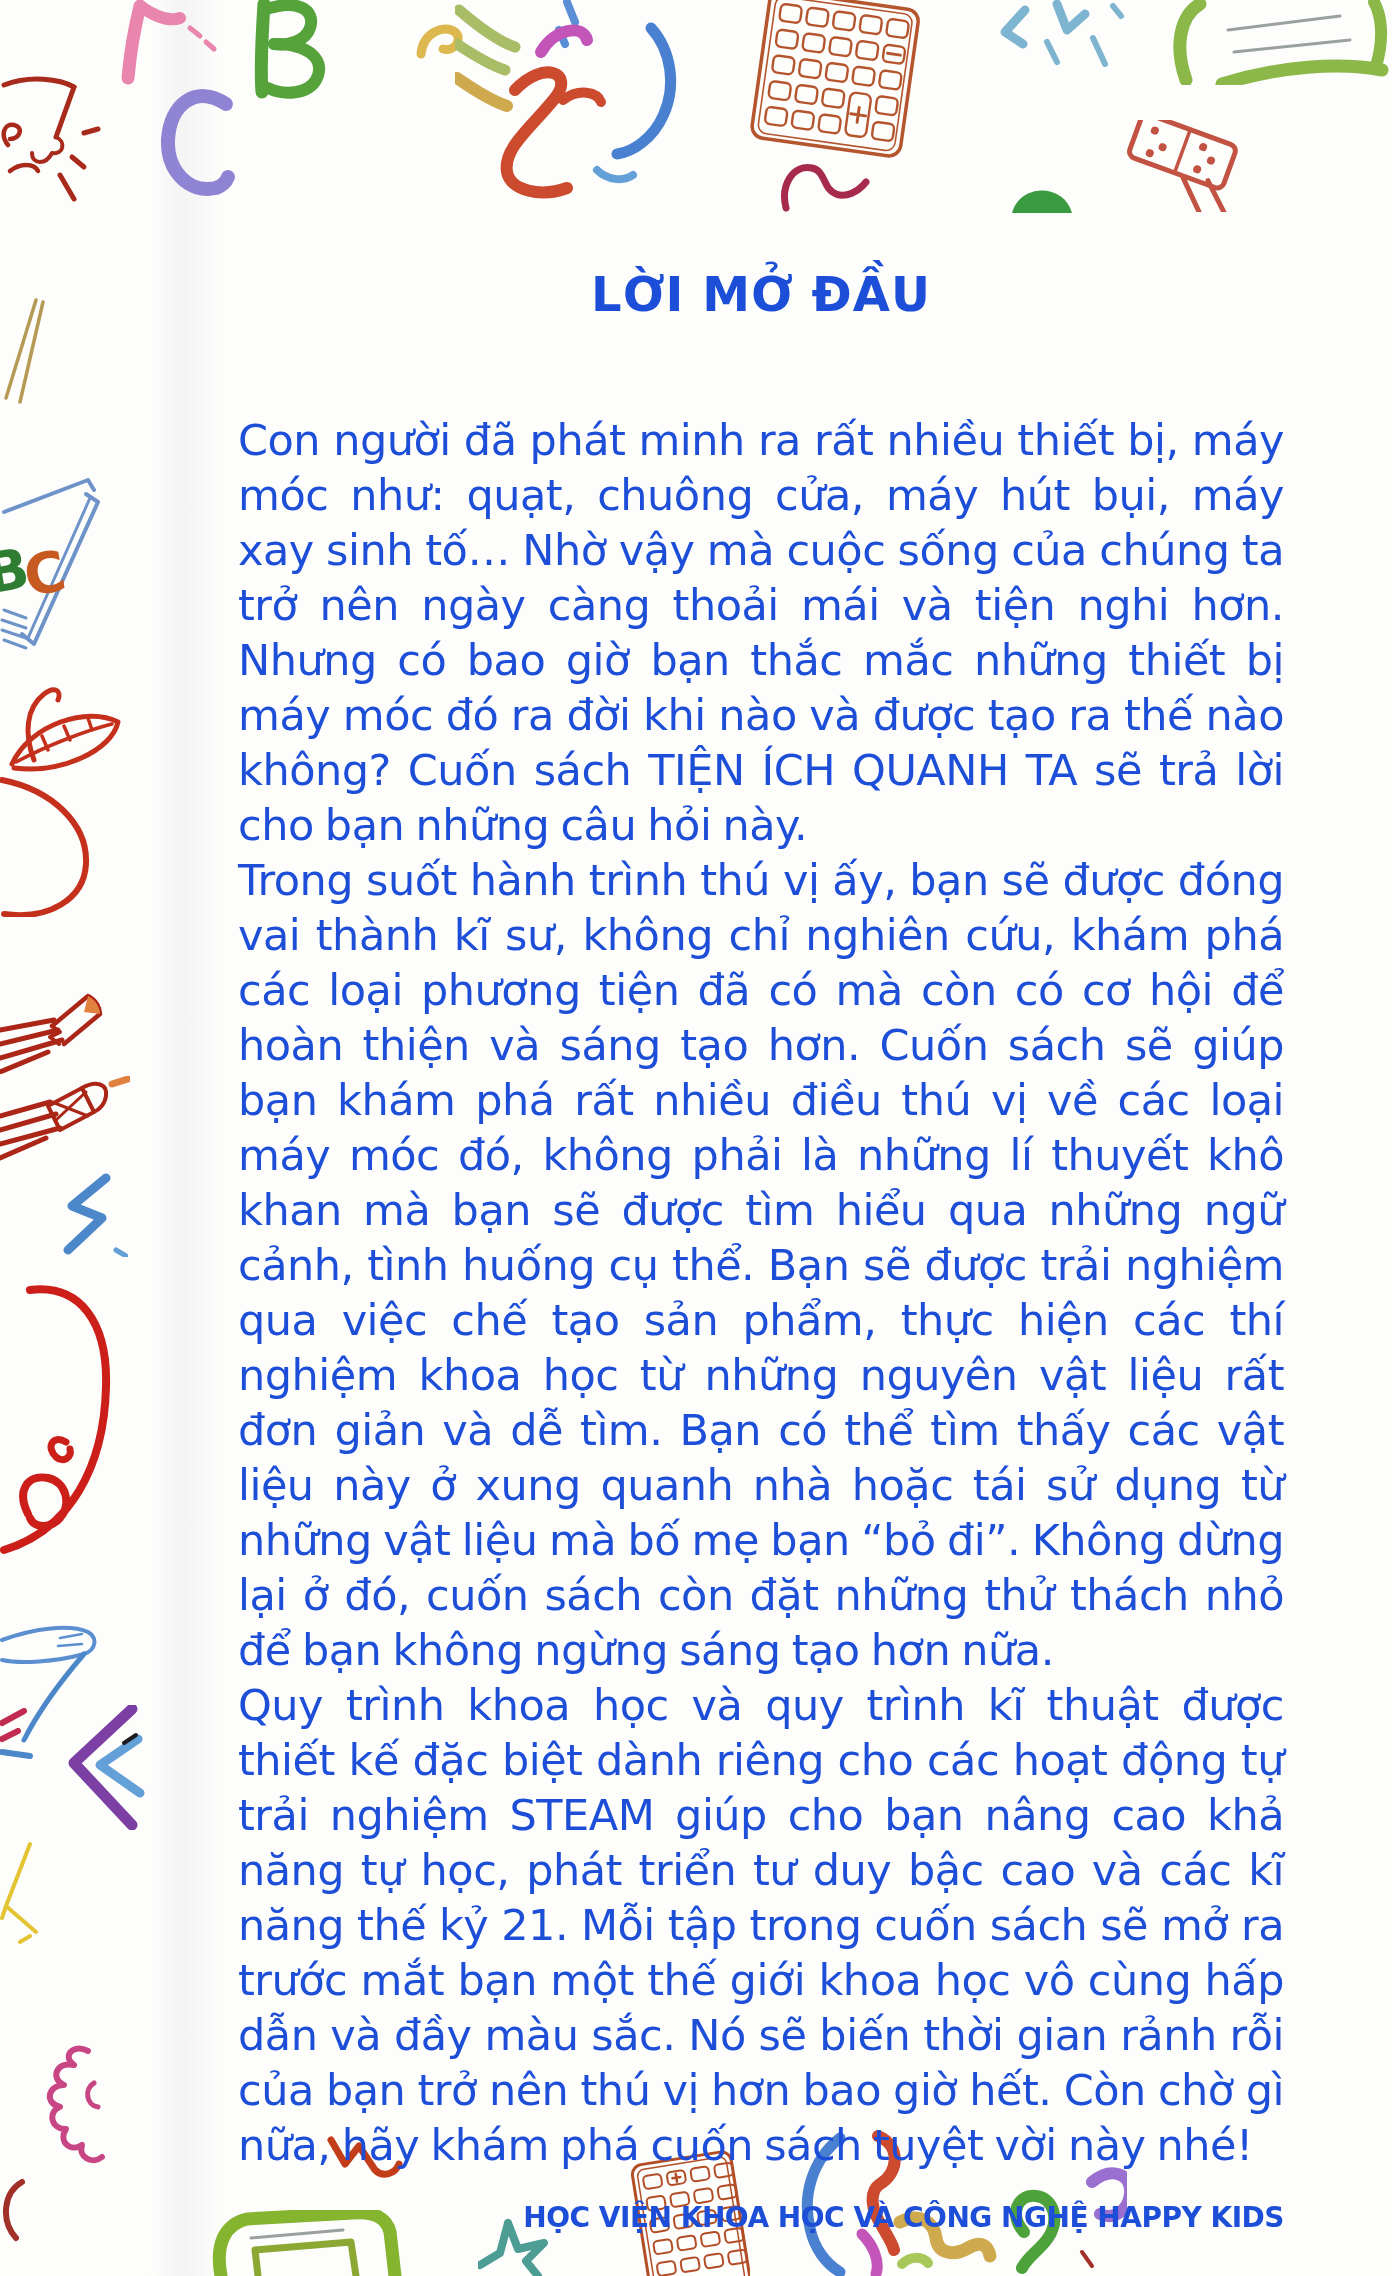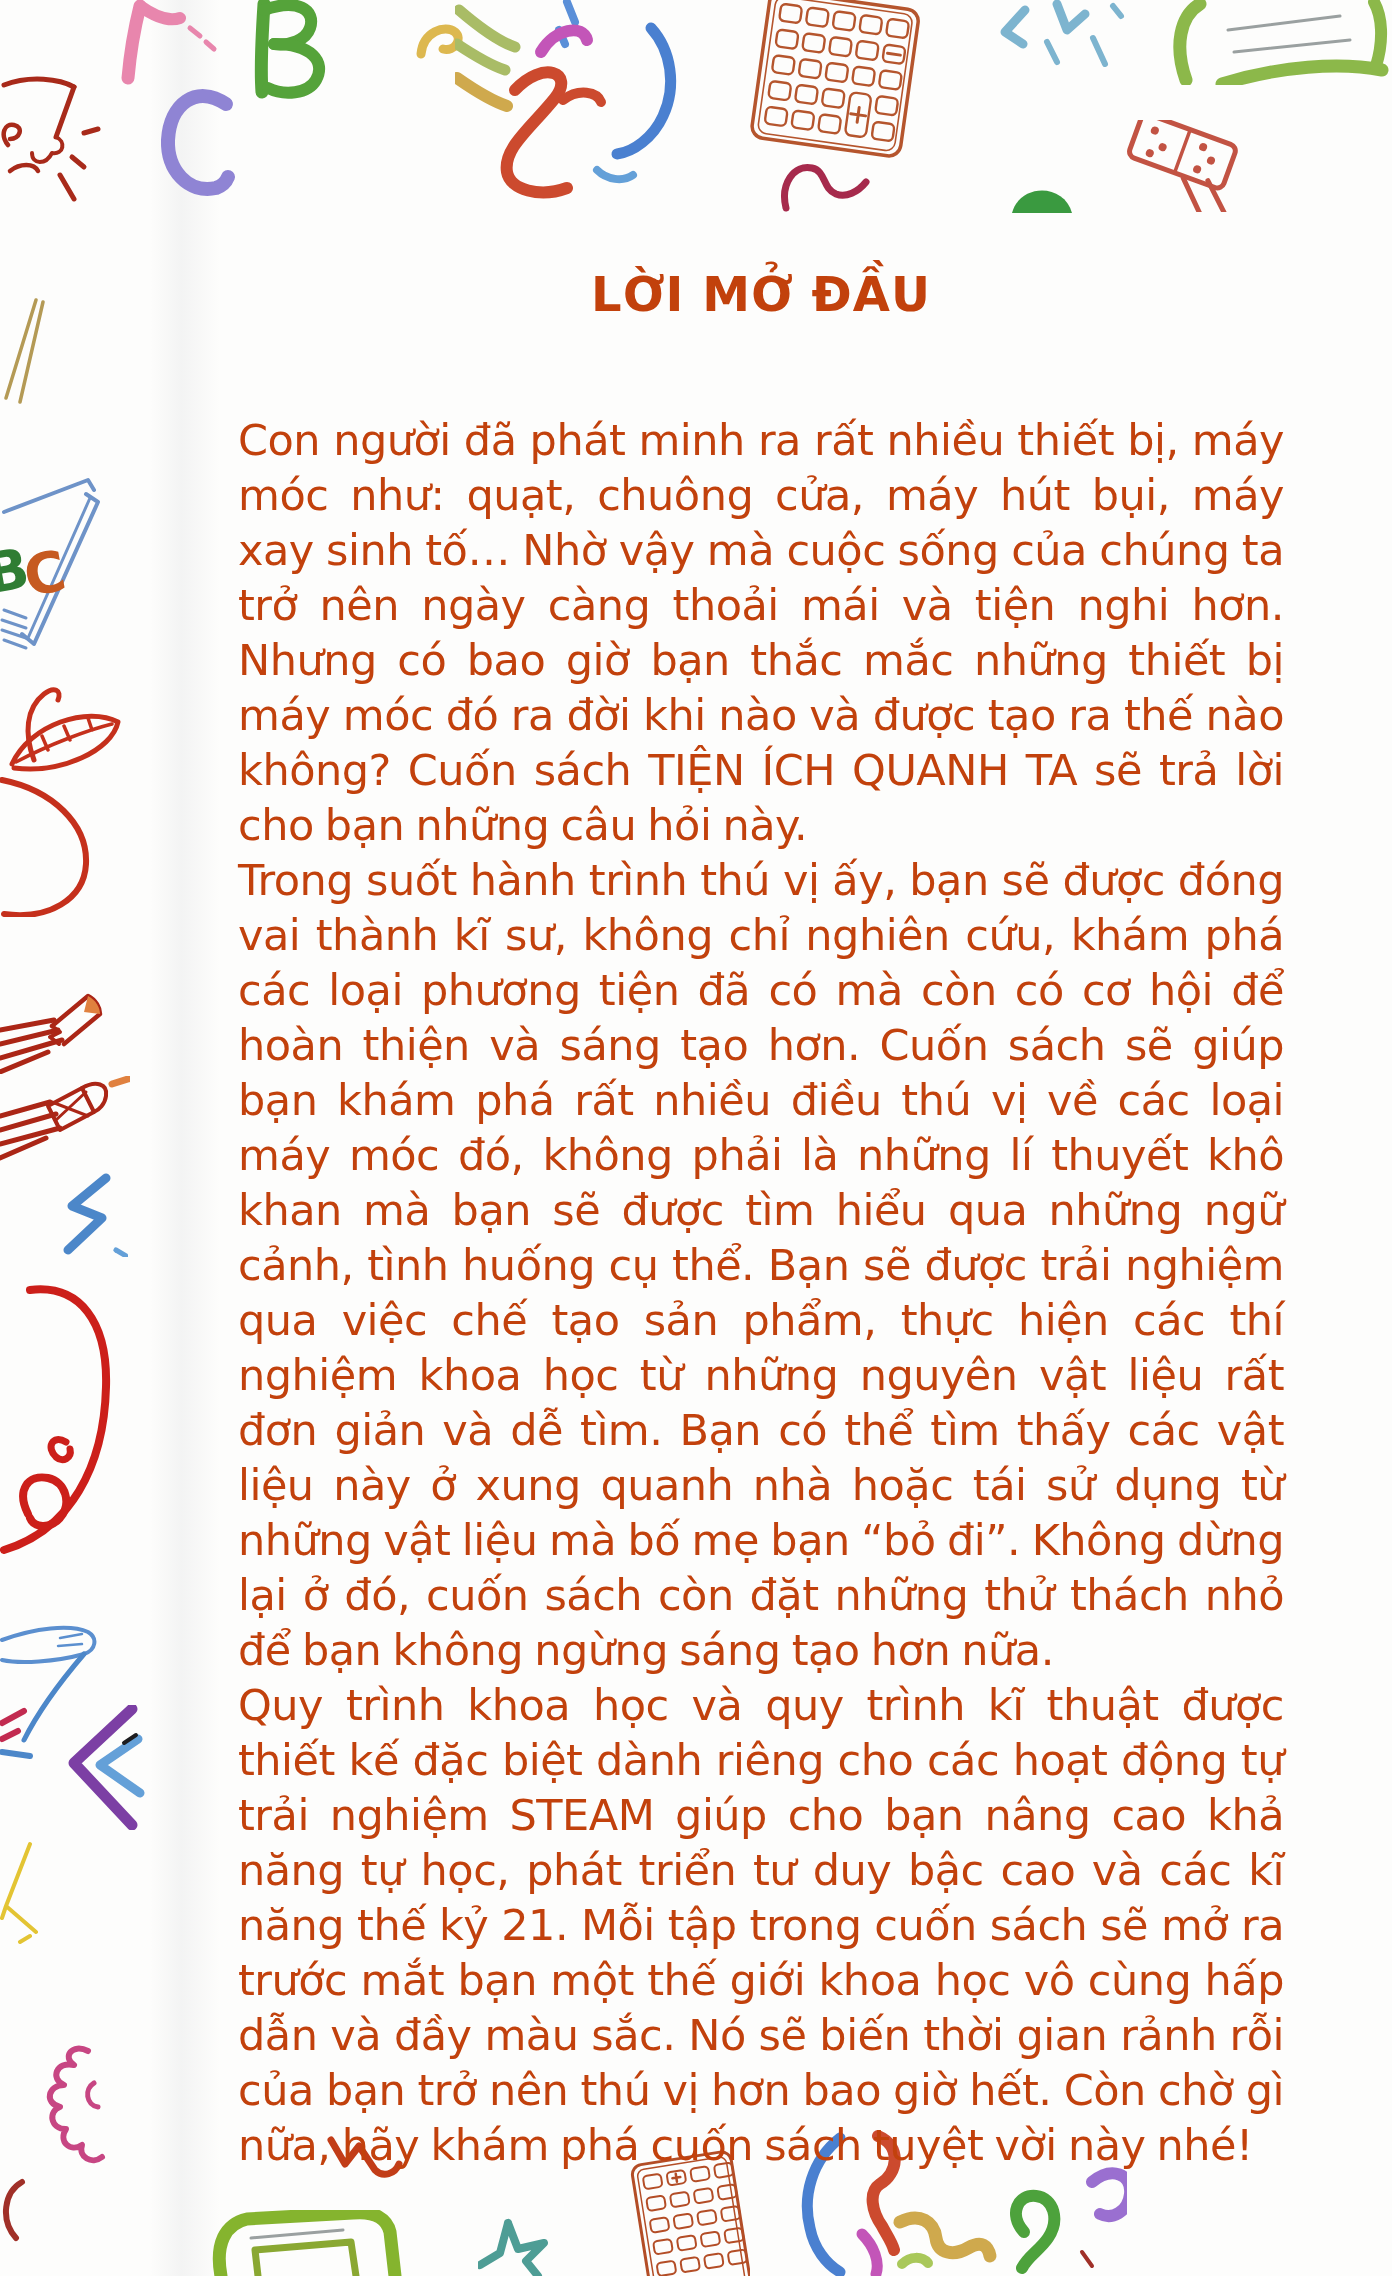--- a/index.html
+++ b/index.html
@@ -10,21 +10,21 @@
     overflow:hidden;
     font-family:"DejaVu Sans","Liberation Sans",sans-serif;
   }
   .gutter{
     position:absolute;left:150px;top:0;width:70px;height:100%;
     background:linear-gradient(90deg,rgba(90,95,110,0) 0%,rgba(90,95,110,0.06) 45%,rgba(90,95,110,0) 100%);
     pointer-events:none;
   }
   .content{
     position:absolute;left:238px;top:268px;width:1046px;
-    color:#c2410c;
+    color:#1d4ed8;
   }
   .title{
     margin:0 0 92px 0;
     font-size:48px;font-weight:700;letter-spacing:1px;
     text-align:center;line-height:1.1;
   }
   .para{
     margin:0;
     font-size:43px;line-height:55px;
     letter-spacing:-0.5px;word-spacing:-2px;
@@ -287,14 +287,15 @@
     <path d="M242,102 C226,84 236,64 254,66 C272,68 278,90 266,108 C258,120 246,126 240,138" stroke-width="12" stroke="#4da23c"></path>
     <path d="M310,52 C330,36 350,44 348,64 C346,82 330,90 318,84" stroke-width="12" stroke="#9a6fd0"></path>
     <path d="M300,122 l10,14" stroke-width="4" stroke="#a03028"></path>
   </svg>
 
   <main class="content">
     <h1 class="title">LỜI MỞ ĐẦU</h1>
     <p class="para">Con người đã phát minh ra rất nhiều thiết bị, máy móc như: quạt, chuông cửa, máy hút bụi, máy xay sinh tố… Nhờ vậy mà cuộc sống của chúng ta trở nên ngày càng thoải mái và tiện nghi hơn. Nhưng có bao giờ bạn thắc mắc những thiết bị máy móc đó ra đời khi nào và được tạo ra thế nào không? Cuốn sách TIỆN ÍCH QUANH TA sẽ trả lời cho bạn những câu hỏi này.</p>
     <p class="para">Trong suốt hành trình thú vị ấy, bạn sẽ được đóng vai thành kĩ sư, không chỉ nghiên cứu, khám phá các loại phương tiện đã có mà còn có cơ hội để hoàn thiện và sáng tạo hơn. Cuốn sách sẽ giúp bạn khám phá rất nhiều điều thú vị về các loại máy móc đó, không phải là những lí thuyết khô khan mà bạn sẽ được tìm hiểu qua những ngữ cảnh, tình huống cụ thể. Bạn sẽ được trải nghiệm qua việc chế tạo sản phẩm, thực hiện các thí nghiệm khoa học từ những nguyên vật liệu rất đơn giản và dễ tìm. Bạn có thể tìm thấy các vật liệu này ở xung quanh nhà hoặc tái sử dụng từ những vật liệu mà bố mẹ bạn “bỏ đi”. Không dừng lại ở đó, cuốn sách còn đặt những thử thách nhỏ để bạn không ngừng sáng tạo hơn nữa.</p>
     <p class="para">Quy trình khoa học và quy trình kĩ thuật được thiết kế đặc biệt dành riêng cho các hoạt động tự trải nghiệm STEAM giúp cho bạn nâng cao khả năng tự học, phát triển tư duy bậc cao và các kĩ năng thế kỷ 21. Mỗi tập trong cuốn sách sẽ mở ra trước mắt bạn một thế giới khoa học vô cùng hấp dẫn và đầy màu sắc. Nó sẽ biến thời gian rảnh rỗi của bạn trở nên thú vị hơn bao giờ hết. Còn chờ gì nữa, hãy khám phá cuốn sách tuyệt vời này nhé!</p>
+    <div class="signature">HỌC VIỆN KHOA HỌC VÀ CÔNG NGHỆ HAPPY KIDS</div>
   </main>
 </div>
 
 </body></html>

